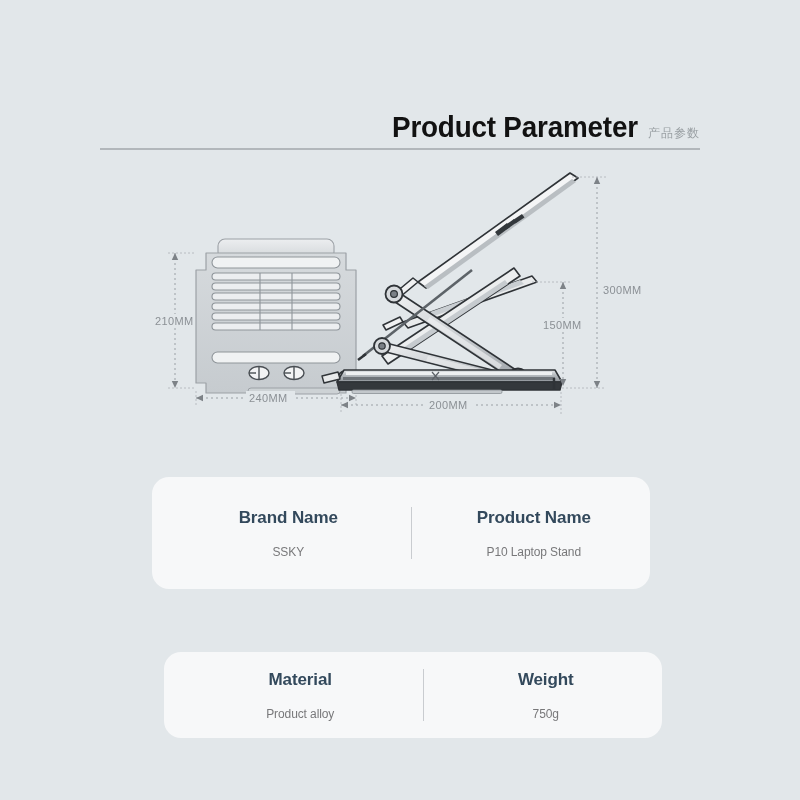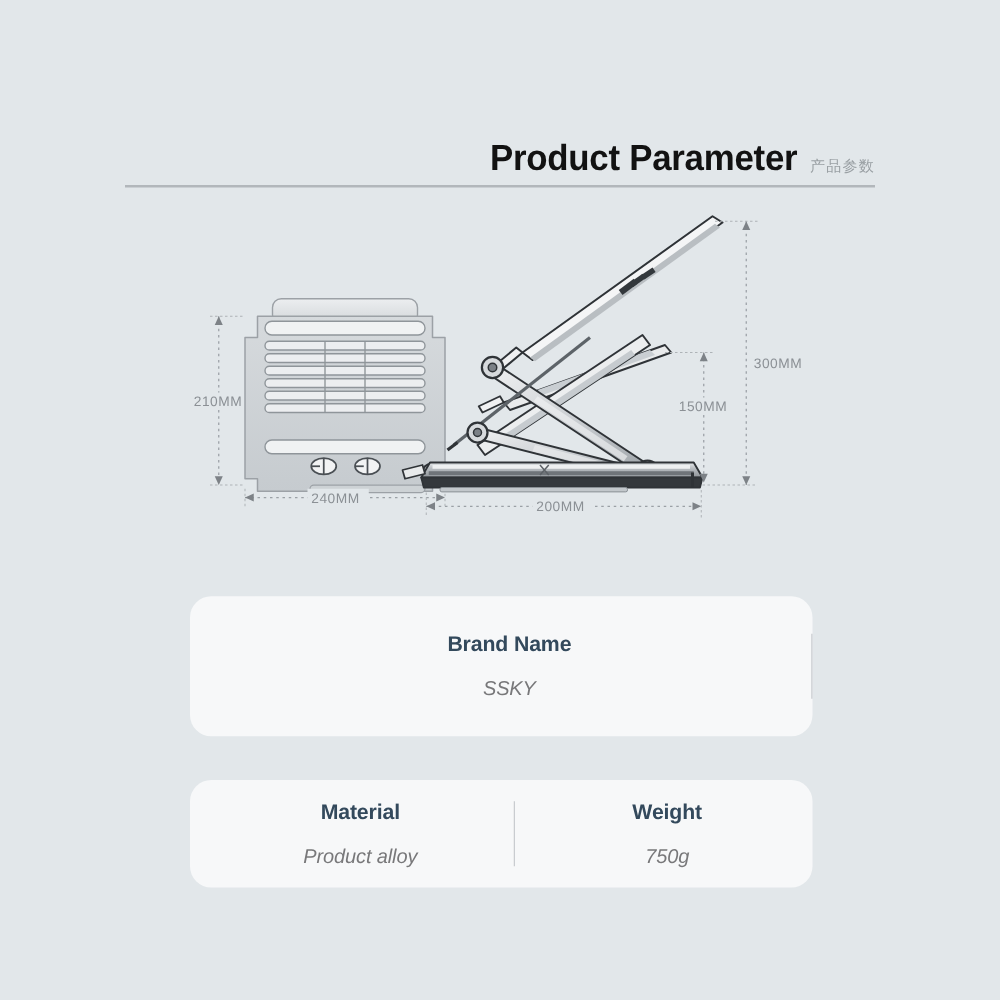--- a/index.html
+++ b/index.html
@@ -69,47 +69,46 @@
   .spec-card {
     position: absolute;
     left: 152px;
     width: 498px;
     background: #f7f8f9;
     border-radius: 17px;
     display: flex;
     align-items: stretch;
   }
   .spec-card.card-1 { top: 477px; height: 112px; }
-  .spec-card.card-2 { top: 624px; height: 86px; }
+  .spec-card.card-2 { top: 652px; height: 86px; margin-left: 12px; }
 
   .spec-col {
     display: flex;
     flex-direction: column;
     align-items: center;
     justify-content: center;
     flex: 1 1 0;
     padding-left: 20px;
   }
   .spec-col.col-left  { padding-right: 6px; }
   .spec-col.col-right { padding-left: 6px; }
 
   .spec-label {
     font-size: 17px;
     font-weight: bold;
     color: #33495c;
     line-height: 1;
     letter-spacing: -0.1px;
   }
   .spec-value {
-    font-size: 16px;
+    font-size: 12px;
     color: #78787a;
     line-height: 1;
     margin-top: 20px;
     letter-spacing: -0.1px;
-    font-style: italic;
   }
 
   .spec-divider {
     width: 1px;
     background: #c9ccd0;
     align-self: center;
     height: 52px;
     flex: 0 0 1px;
   }
 
@@ -298,20 +297,24 @@
     </g>
   </svg>
 </div>
 
 <div class="spec-card card-1">
   <div class="spec-col col-left">
     <div class="spec-label">Brand Name</div>
     <div class="spec-value">SSKY</div>
   </div>
   <div class="spec-divider"></div>
+  <div class="spec-col col-right">
+    <div class="spec-label">Product Name</div>
+    <div class="spec-value">P10 Laptop Stand</div>
+  </div>
 </div>
 
 <div class="spec-card card-2">
   <div class="spec-col col-left">
     <div class="spec-label">Material</div>
     <div class="spec-value">Product alloy</div>
   </div>
   <div class="spec-divider"></div>
   <div class="spec-col col-right">
     <div class="spec-label">Weight</div>

